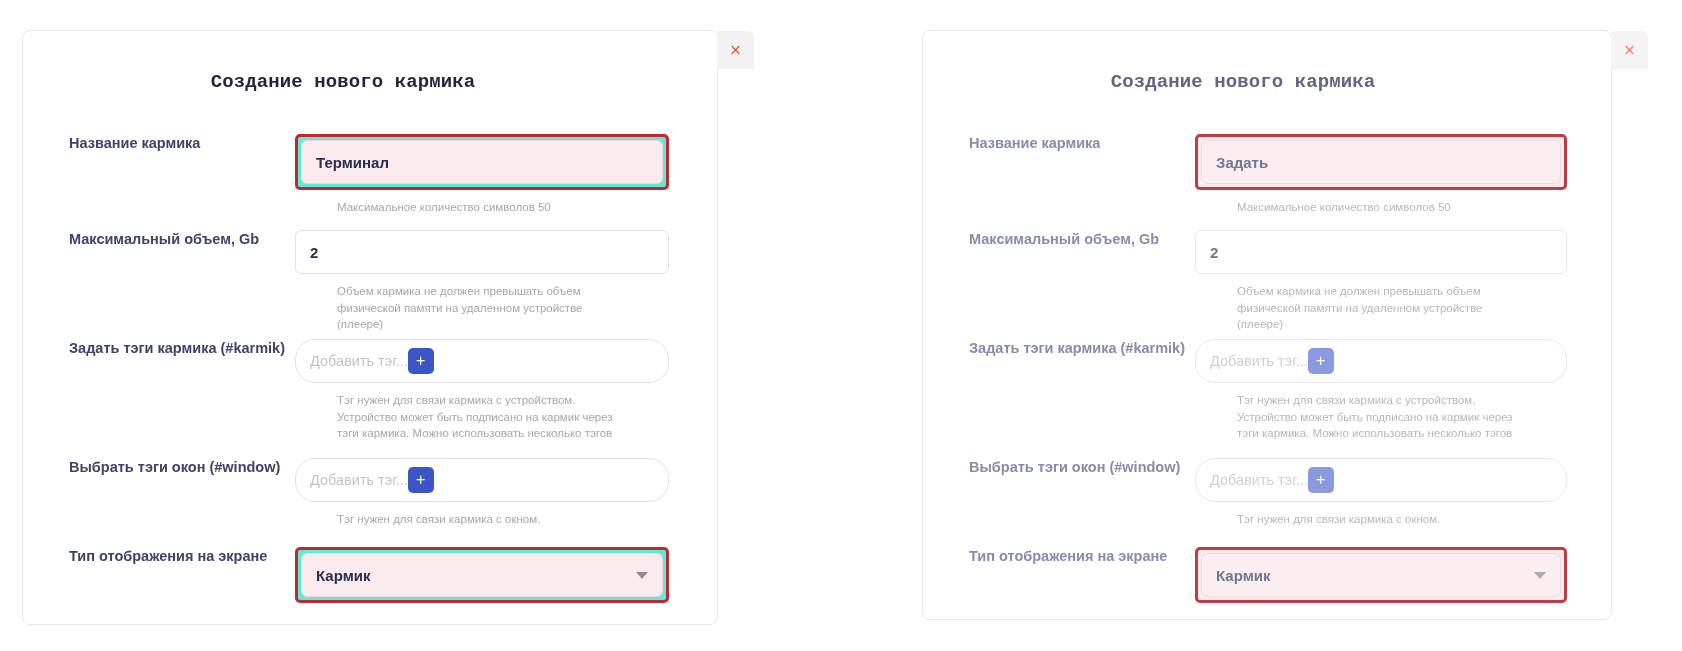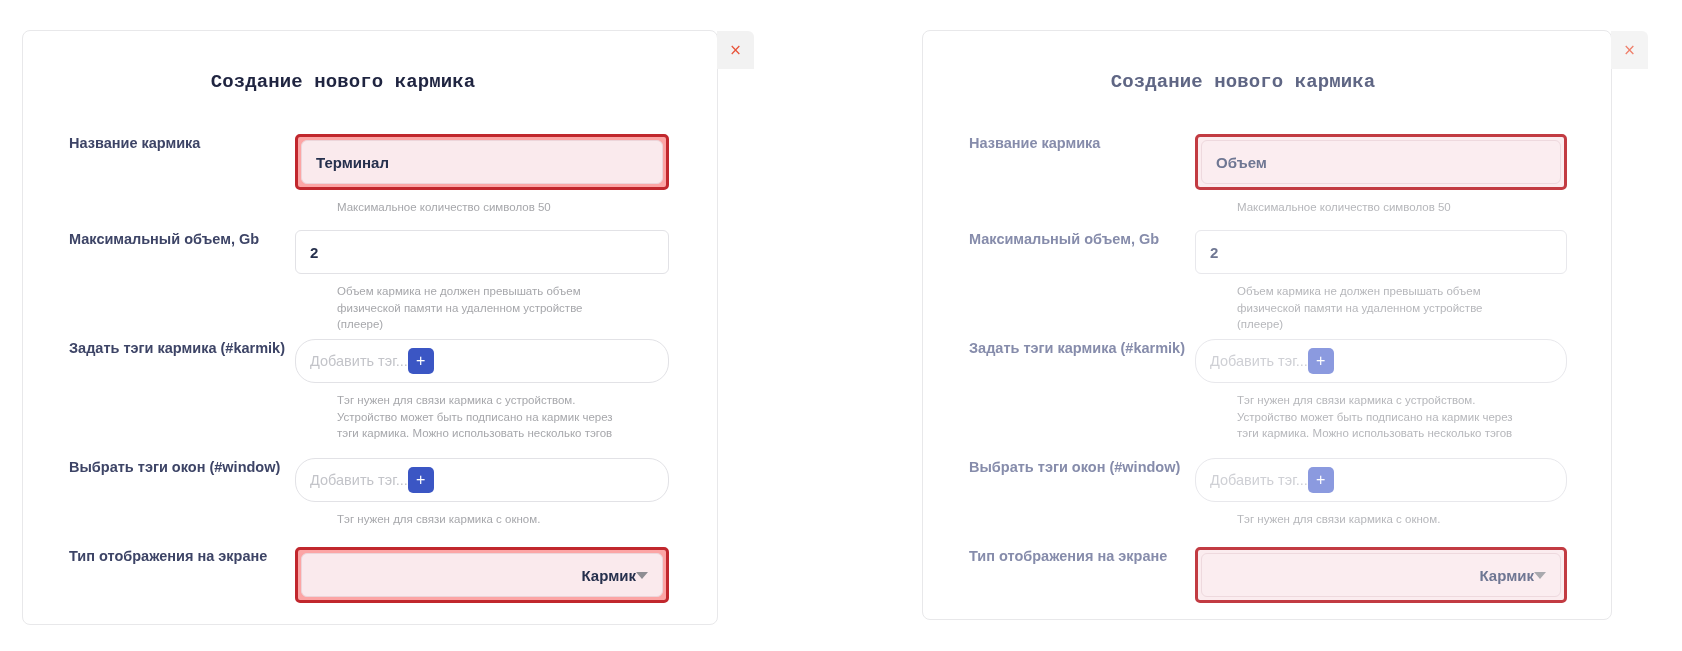--- a/index.html
+++ b/index.html
@@ -140,21 +140,21 @@
     font-weight: normal;
     font-size: 14.5px;
   }
   .dialog.right .input-box .placeholder { color: #cfd0d5; }
 
   
   .hl {
     border: 3px solid #c1272d;
     border-radius: 5px;
     padding: 3px;
-    background: #fca5a5;
+    background: #5eead4;
   }
   .dialog.right .hl { border-color: #c23b42; background: #fbecef; }
   .hl .input-box {
     background: #faeaed;
     border-color: #ecd5da;
     height: 44px;
   }
   .dialog.right .hl .input-box { background: #fbedf0; border-color: #eed9de; }
 
   
@@ -170,21 +170,21 @@
     justify-content: center;
     font-size: 16px;
     line-height: 1;
     font-weight: normal;
     cursor: pointer;
     flex: none;
   }
   .dialog.right .plus-btn { background: #8b9adf; }
 
   
-  .select-box { justify-content: flex-end; padding-right: 14px; }
+  .select-box { justify-content: space-between; padding-right: 14px; }
   .chevron {
     width: 0;
     height: 0;
     border-left: 6px solid transparent;
     border-right: 6px solid transparent;
     border-top: 7px solid #8e8e93;
     flex: none;
   }
   .dialog.right .chevron { border-top-color: #a9a9ae; }
 
@@ -271,21 +271,21 @@
       <div class="close-tab">
         <span class="close-glyph">×</span>
       </div>
       <div class="dialog-title">Создание нового кармика</div>
       <div class="form">
         <div class="row" style="top: 25px;">
           <div class="row-label">Название кармика</div>
           <div class="row-field">
             <div class="hl">
               <div class="input-box">
-                <span>Объем</span>
+                <span>Задать</span>
               </div>
             </div>
             <div class="helper">Максимальное количество символов 50</div>
           </div>
         </div>
         <div class="row" style="top: 121px;">
           <div class="row-label">Максимальный объем, Gb</div>
           <div class="row-field">
             <div class="input-box">
               <span>2</span>

